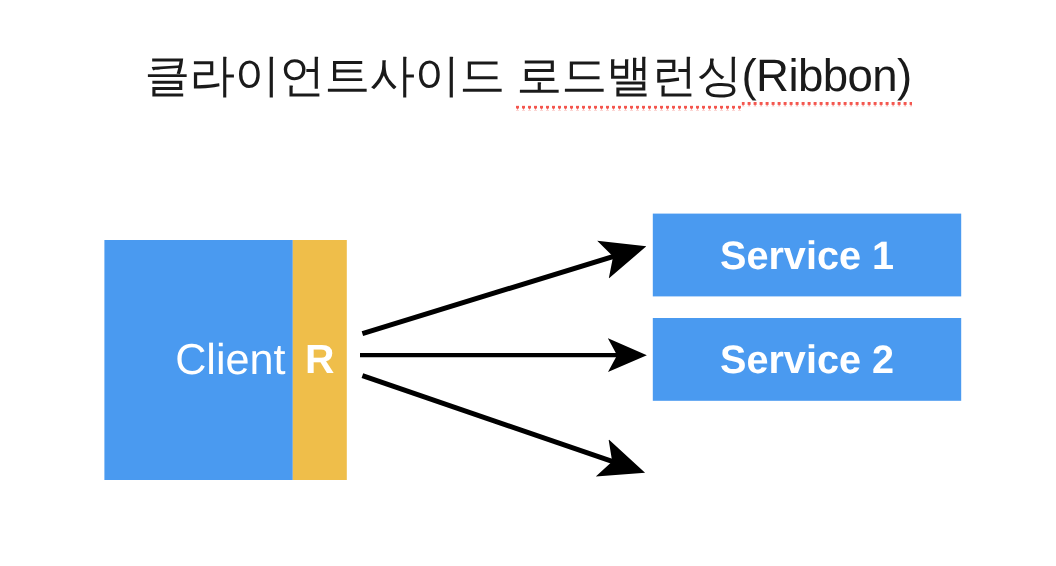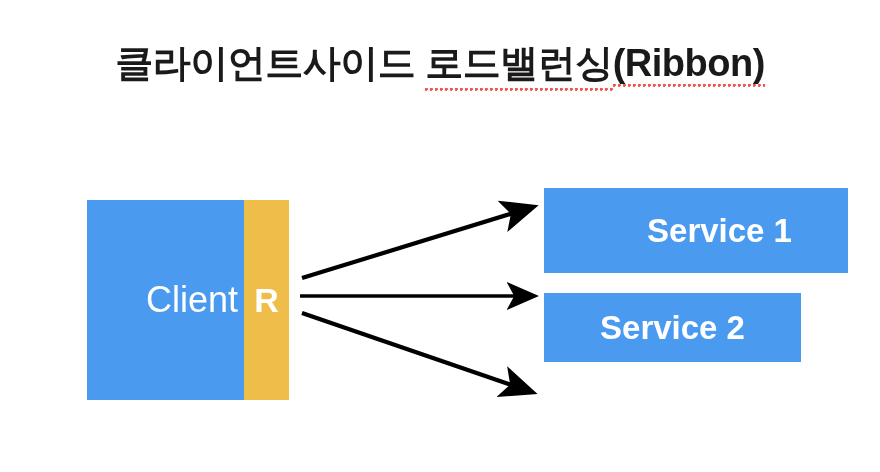--- a/index.html
+++ b/index.html
@@ -25,21 +25,21 @@
   }
 
   
   #diagram-title {
     position: absolute;
     left: 0;
     top: 38px;
     width: 880px;
     text-align: center;
     font-size: 38px;
-    font-weight: bold;
+    font-weight: normal;
     color: #1a1a1a;
     letter-spacing: -0.5px;
     white-space: nowrap;
   }
   .spellcheck {
     position: relative;
     display: inline-block;
     background-image:
       radial-gradient(circle at 1.4px 1.4px, #f4564e 1.4px, rgba(0,0,0,0) 1.5px);
     background-size: 5px 4px;
@@ -93,22 +93,22 @@
   
   .service-node {
     position: absolute;
     left: 544px;
     width: 257px;
     background: #4a9af0;
     display: flex;
     align-items: center;
     justify-content: center;
   }
-  #service-node-1 { top: 188px; height: 85px; padding-left: 47px; }
-  #service-node-2 { top: 265px; height: 69px; margin-top: 28px; }
+  #service-node-1 { top: 178px; height: 69px; }
+  #service-node-2 { top: 265px; height: 69px; }
   #service-node-3 { top: 366px; height: 64px; }
   .service-label {
     color: #ffffff;
     font-size: 33px;
     font-weight: bold;
     line-height: 1;
     white-space: nowrap;
   }
 
   

